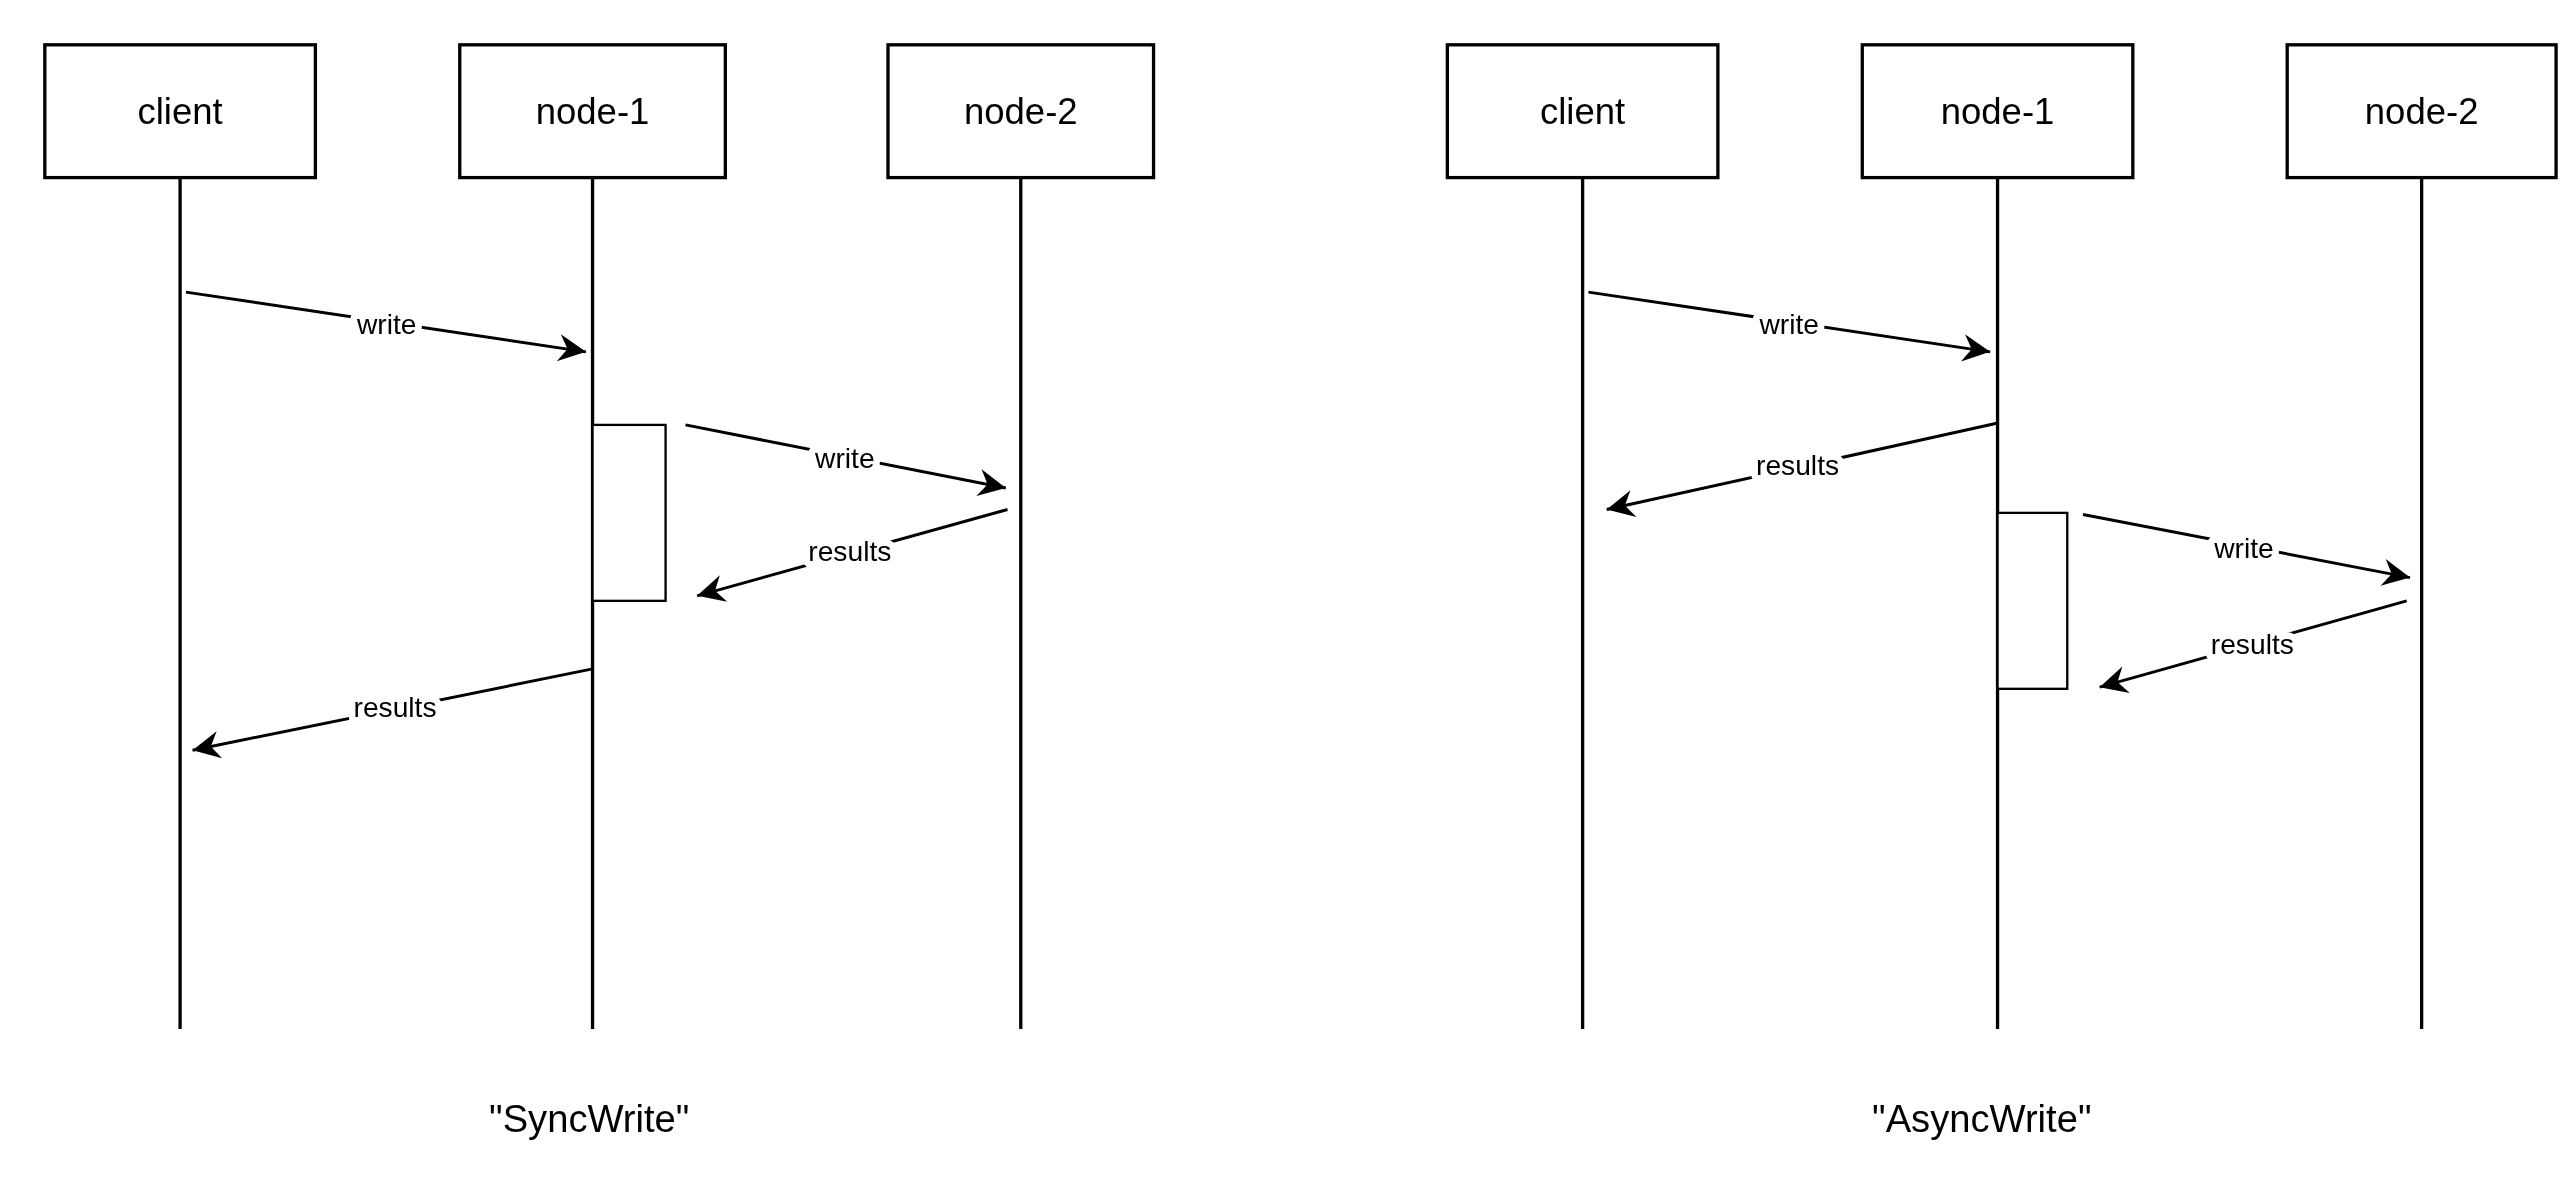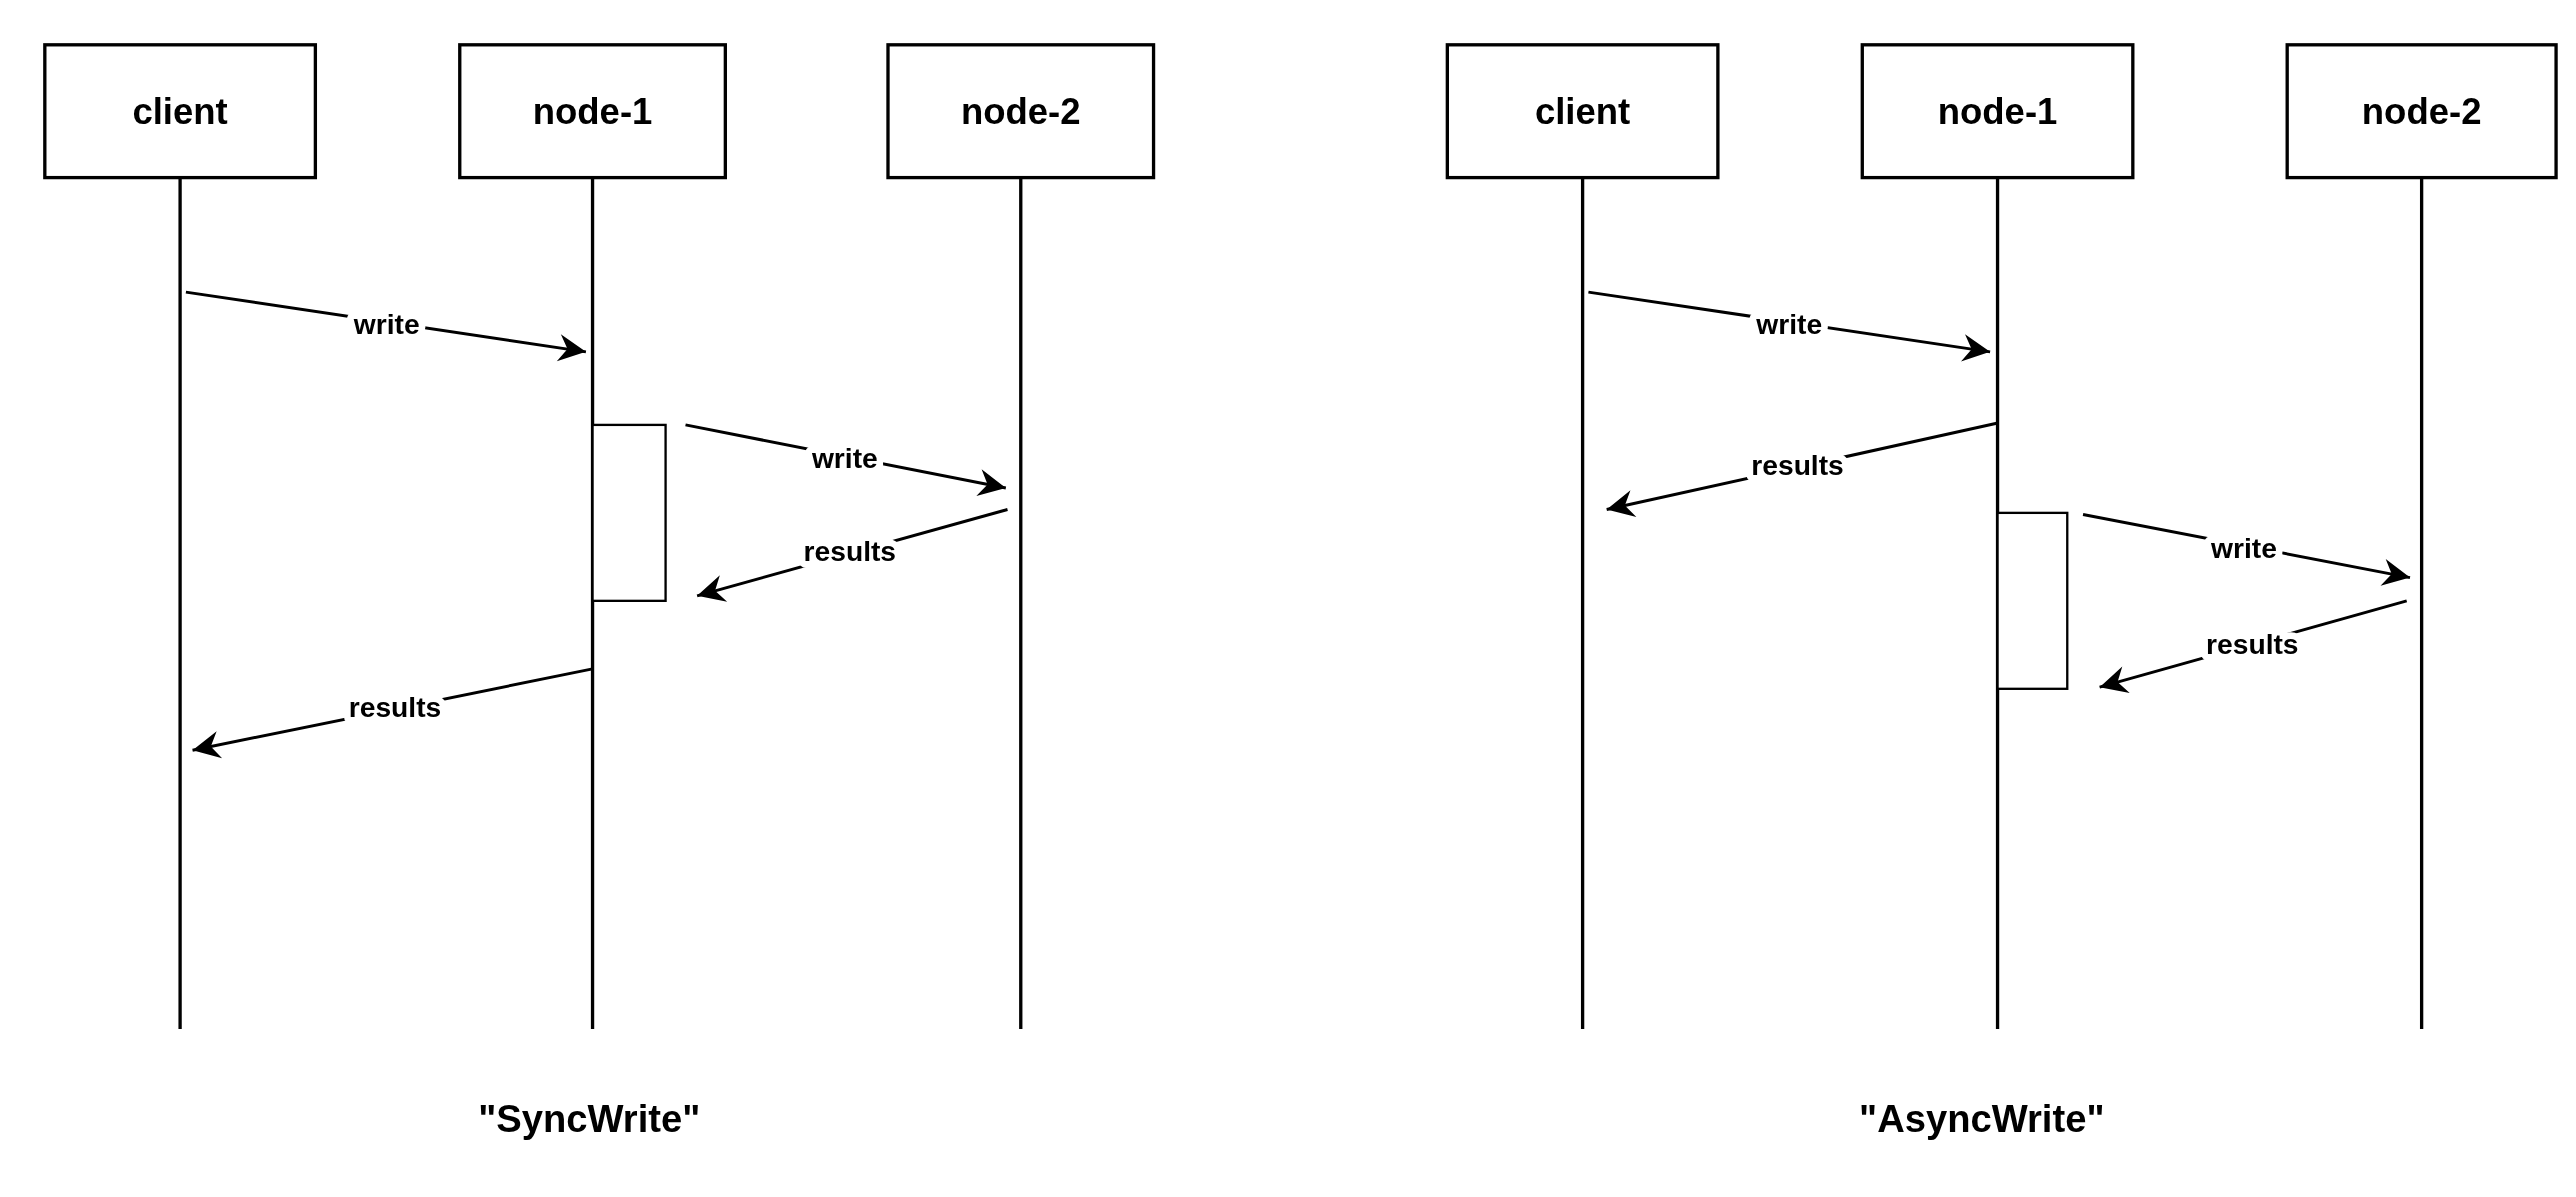--- a/index.html
+++ b/index.html
@@ -3,21 +3,20 @@
 <meta charset="utf-8">
 <style>
   html, body {
     margin: 0;
     padding: 0;
     background: #ffffff;
   }
   .canvas-wrap {
     width: 100%;
     background: #000000;
-    font-weight: bold;
   }
   svg.diagram {
     display: block;
     width: 100%;
     height: auto;
     background: #ffffff;
     font-family: "Liberation Sans", sans-serif;
   }
   .actor-box {
     fill: #ffffff;

